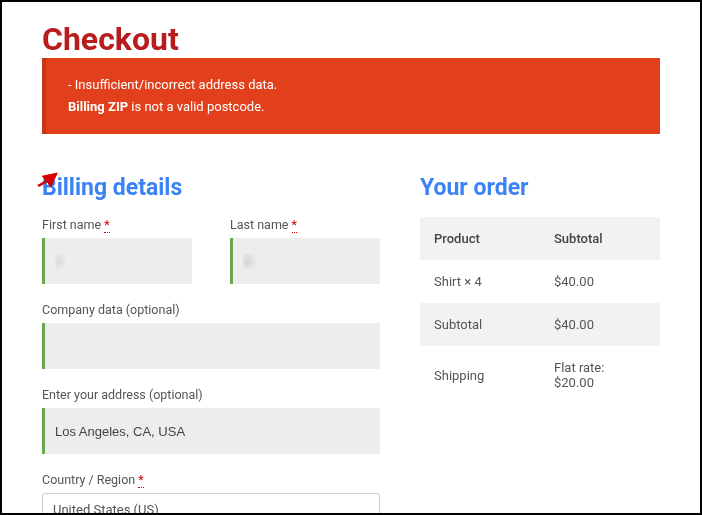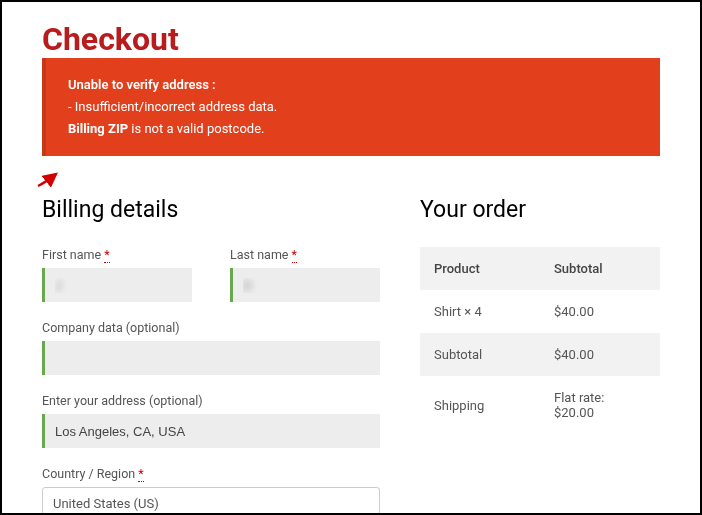--- a/index.html
+++ b/index.html
@@ -38,24 +38,24 @@
     width: 26px;
     height: 18px;
   }
   .columns {
     display: flex;
     gap: 40px;
   }
   .col-left { flex: 1; }
   .col-right { width: 240px; }
   h2.section-title {
-    font-weight: 400;
+    font-weight: 700;
     font-size: 23px;
-    color: #000000;
-    margin-bottom: 24px;
+    color: #3b82f6;
+    margin-bottom: 16px;
   }
   .field-row {
     display: flex;
     gap: 38px;
     margin-bottom: 18px;
   }
   .field {
     flex: 1;
   }
   .field label {
@@ -69,21 +69,21 @@
     border-bottom: 1px dotted #c00;
   }
   .text-input {
     width: 100%;
     border: none;
     border-left: 3px solid #6aa84f;
     background: #ededed;
     padding: 8px 10px;
     font-size: 13px;
     color: #444;
-    height: 34px;
+    height: 46px;
   }
   .text-input.blurred {
     color: transparent;
     text-shadow: 0 0 6px rgba(0,0,0,0.4);
   }
   .select-wrap {
     position: relative;
     border: 1px solid #ccc;
     border-radius: 3px;
     background: #fff;
@@ -114,21 +114,20 @@
     background: #f2f2f2;
   }
   .order-table .label-cell { width: 50%; }
 </style>
 </head>
 <body>
 
 <h1 class="page-title">Checkout</h1>
 
 <div class="alert">
-  <div class="alert-line1">Unable to verify address :</div>
   <div>- Insufficient/incorrect address data.</div>
   <div class="alert-line3">
     <span class="bold">Billing ZIP</span><span> is not a valid postcode.</span>
   </div>
 </div>
 
 <svg class="arrow" viewBox="0 0 26 18">
   <defs>
     <marker id="ah" markerWidth="6" markerHeight="6" refX="5" refY="3" orient="auto">
       <path d="M0,0 L6,3 L0,6 Z" fill="#d40000"></path>

